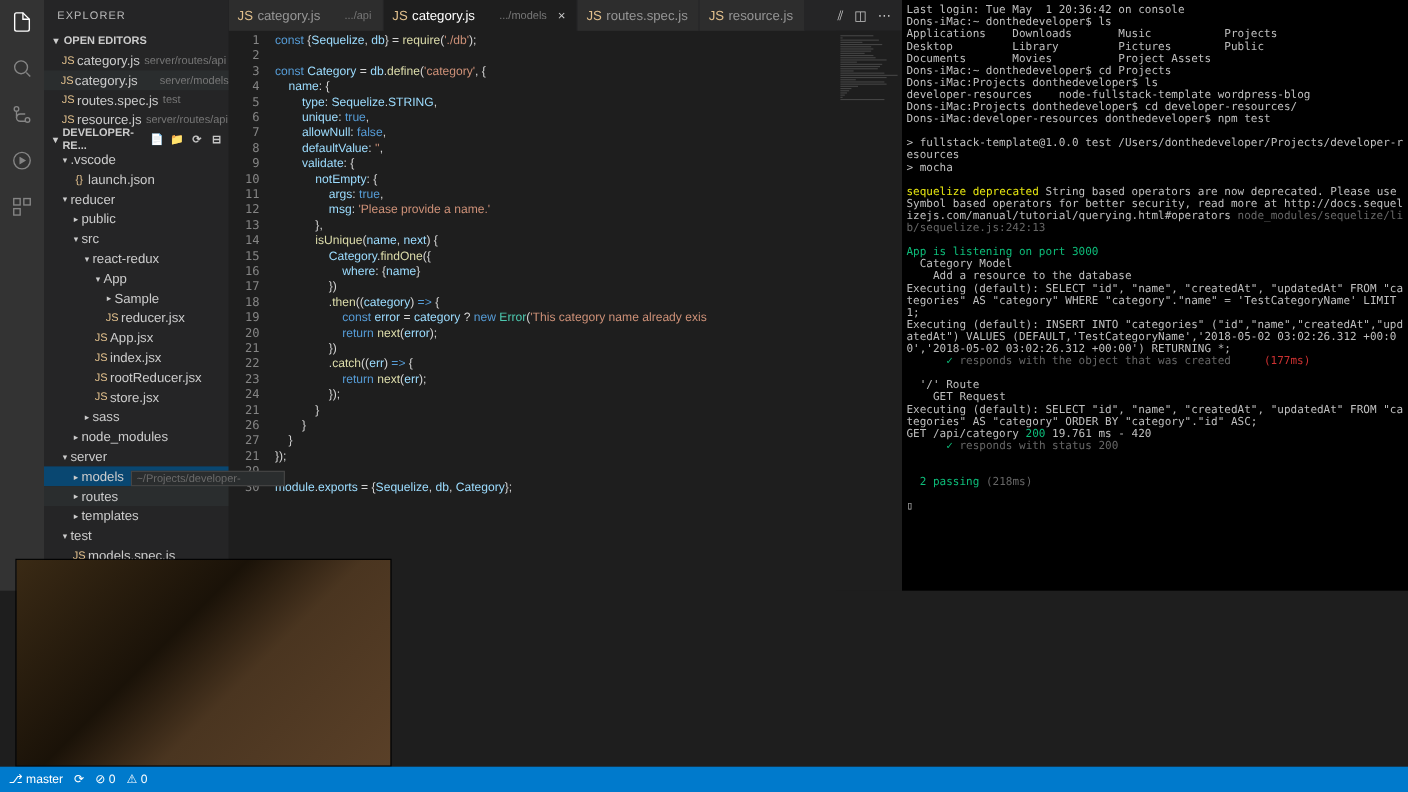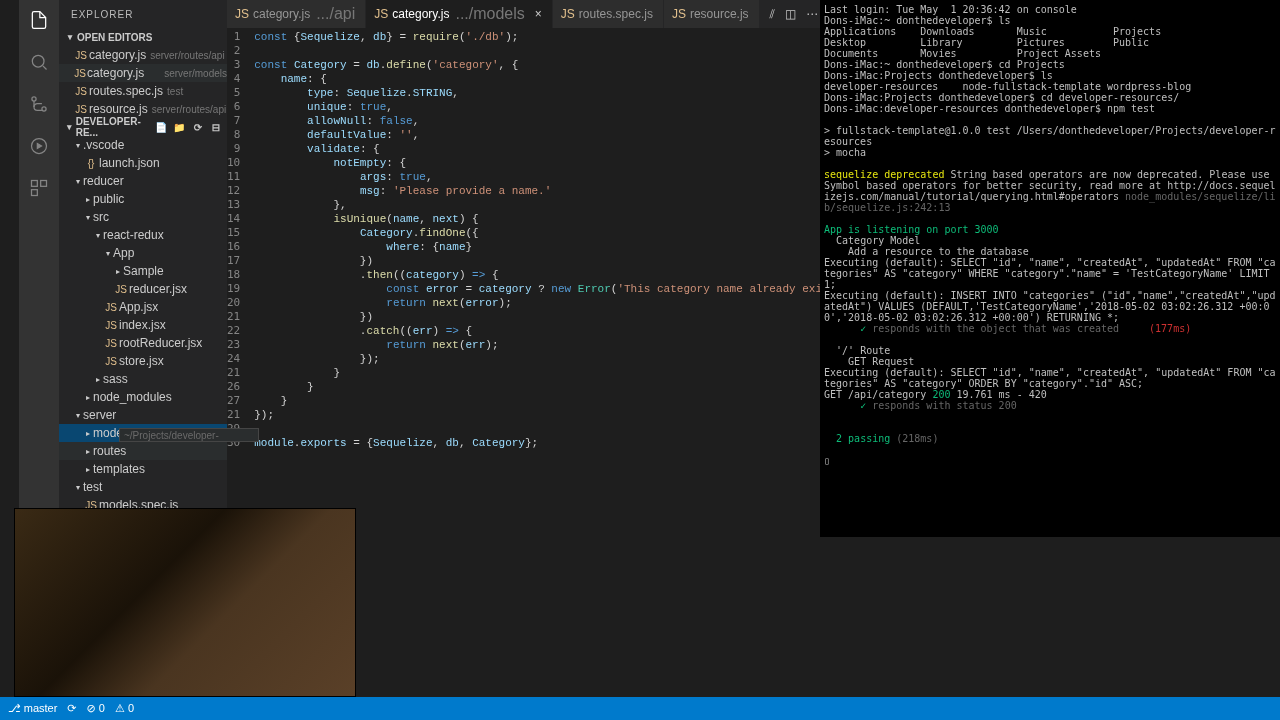--- a/index.html
+++ b/index.html
@@ -3,21 +3,21 @@
 <meta charset="utf-8">
 <style>
 * { margin: 0; padding: 0; box-sizing: border-box; }
 body {
   width: 1280px; height: 720px;
   background: #1e1e1e;
   font-family: -apple-system, BlinkMacSystemFont, "Segoe UI", sans-serif;
   font-size: 12px; color: #cccccc;
   overflow: hidden; position: relative;
 }
-.app { display: flex; height: 537px; padding-left: 19px; }
+.app { display: flex; height: 537px; }
 .activity-bar {
   width: 40px; background: #333333;
   display: flex; flex-direction: column; align-items: center;
   padding-top: 8px; gap: 18px;
 }
 .activity-icon { width: 24px; height: 24px; display: flex; align-items: center; justify-content: center; color: #858585; }
 .activity-icon.active { color: #ffffff; }
 .sidebar { width: 168px; background: #252526; display: flex; flex-direction: column; }
 .sidebar-header {
   height: 28px; display: flex; align-items: center; padding: 0 12px;
@@ -42,31 +42,31 @@
 .ficon.js { color: #e2c08d; }
 .ficon.json { color: #e2c08d; }
 .editor-area { flex: 1; display: flex; flex-direction: column; background: #1e1e1e; min-width: 0; }
 .tab-bar { height: 28px; background: #252526; display: flex; align-items: stretch; }
 .tab {
   display: flex; align-items: center; padding: 0 10px 0 8px;
   background: #2d2d2d; color: #969696; font-size: 12px;
   border-right: 1px solid #252526; cursor: pointer; gap: 4px;
 }
 .tab.active { background: #1e1e1e; color: #ffffff; }
-.tab .tab-path { font-size: 16px; color: #777; margin-left: 2px; }
+.tab .tab-path { font-size: 10px; color: #777; margin-left: 18px; }
 .tab .close { margin-left: 6px; font-size: 12px; color: #cccccc; }
 .tab-actions { margin-left: auto; display: flex; align-items: center; gap: 10px; padding: 0 10px; color: #c5c5c5; }
 .editor-body { flex: 1; display: flex; position: relative; overflow: hidden; }
 .gutter {
   width: 42px; text-align: right; padding-right: 14px;
   font-family: Menlo, Consolas, monospace; font-size: 11px;
   color: #858585; line-height: 14px; padding-top: 2px;
 }
 .code {
-  flex: 1; font-family: Liberation Mono, monospace; font-size: 11px;
+  flex: 1; font-family: Liberation Sans, sans-serif; font-size: 11px;
   line-height: 14px; white-space: pre; padding-top: 2px; color: #d4d4d4;
 }
 .minimap { width: 60px; background: #1e1e1e; display:flex; flex-direction:column; align-items:flex-start; padding:4px 0 0 4px; opacity:0.5;}
 .minimap .ml { height:1px; margin-bottom:1px; background:#6a6a6a; }
 .tok-kw { color: #569cd6; }
 .tok-var { color: #9cdcfe; }
 .tok-str { color: #ce9178; }
 .tok-fn { color: #dcdcaa; }
 .tok-cls { color: #4ec9b0; }
 .tok-prop { color: #9cdcfe; }

